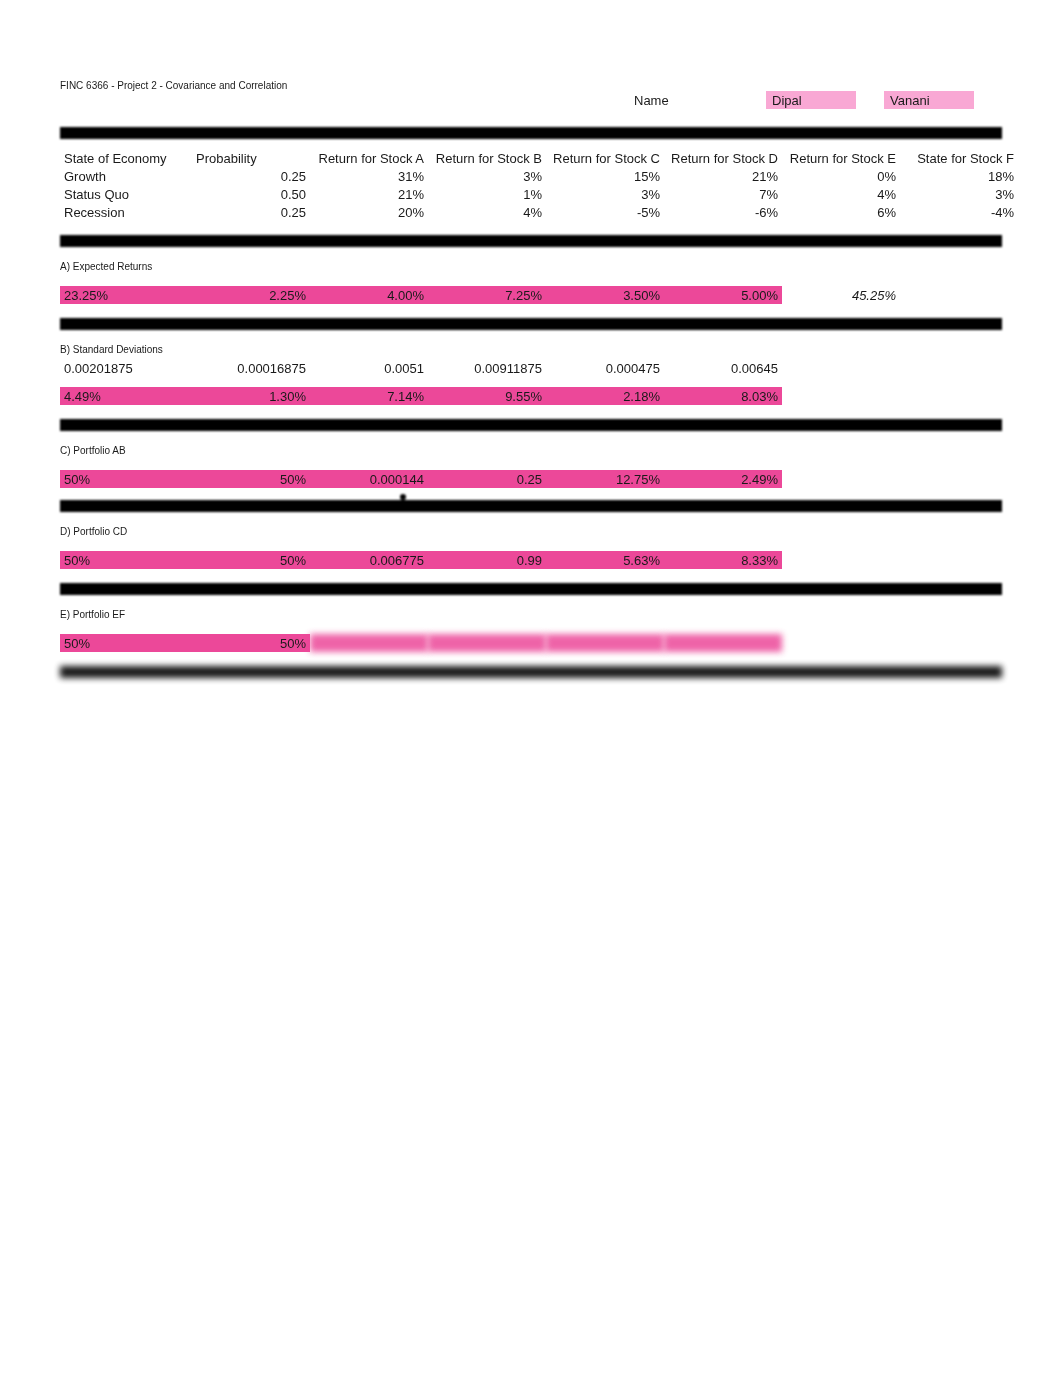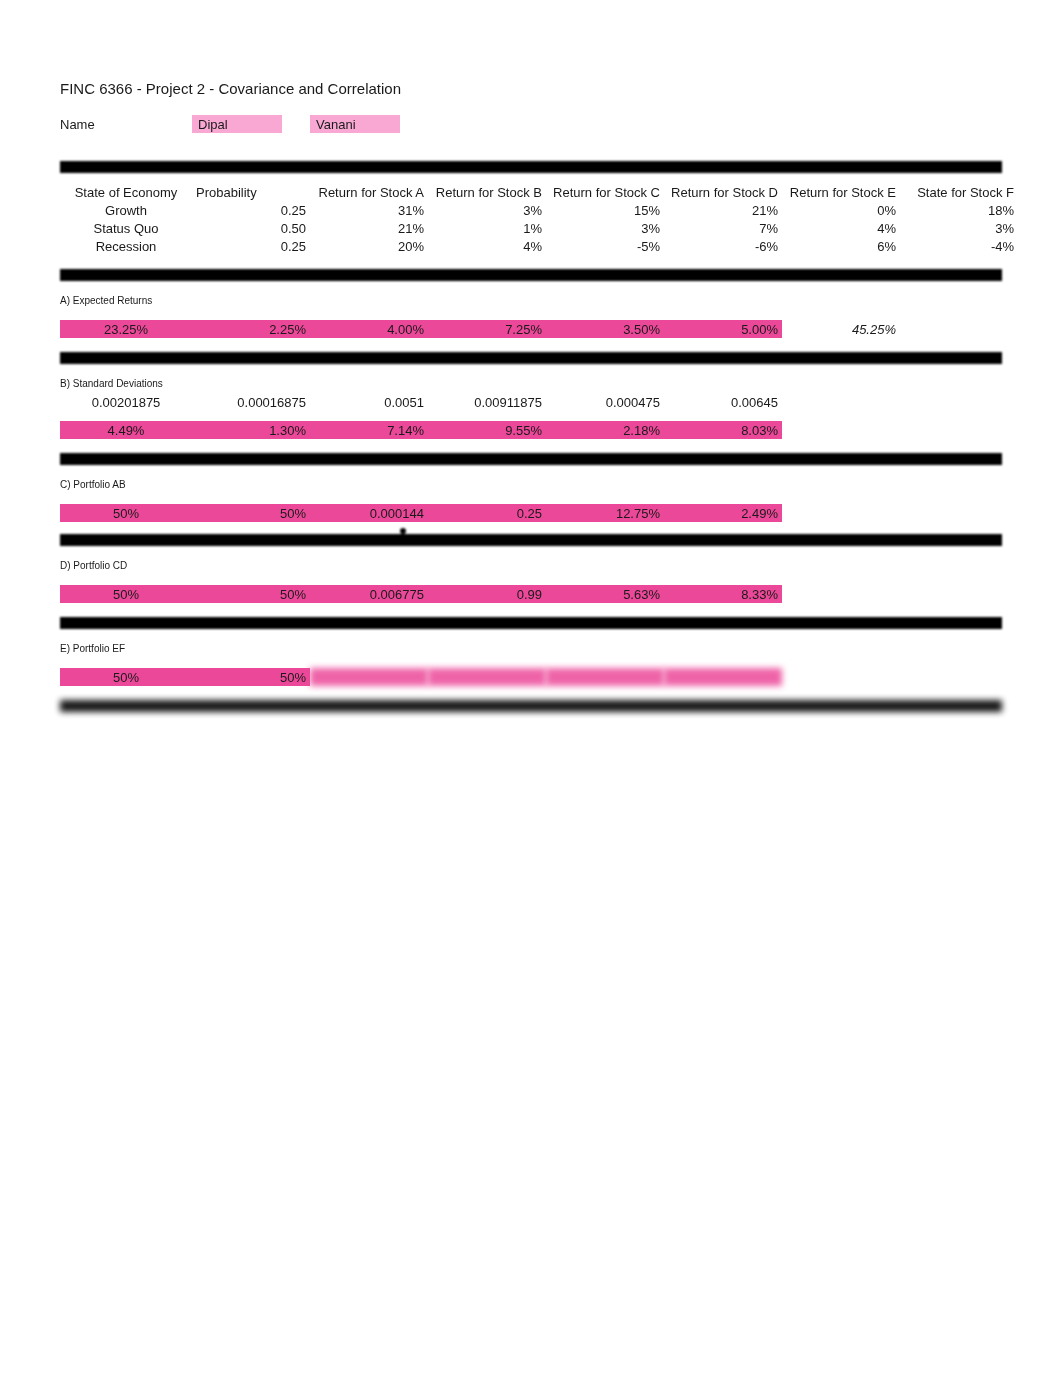--- a/index.html
+++ b/index.html
@@ -10,29 +10,29 @@
     font-family: Arial, Helvetica, sans-serif;
     font-size: 13px;
     color: #1a1a1a;
     width: 1062px;
   }
   .page {
     padding: 80px 60px 40px 60px;
     position: relative;
   }
   .title {
-    font-size: 15px;
-    margin-bottom: 18px;
+    font-size: 10px;
   }
   .row {
     display: flex;
     align-items: center;
   }
   .name-row {
-    margin-bottom: 28px;
+    margin-bottom: 18px;
+    justify-content: flex-end;
   }
   .name-row .lbl { width: 132px; }
   .name-field {
     background: #f9a8d4;
     padding: 2px 6px;
     min-width: 90px;
     margin-right: 28px;
     height: 18px;
     display: inline-flex;
     align-items: center;
@@ -50,21 +50,21 @@
     border-collapse: collapse;
     table-layout: fixed;
   }
   table.grid td, table.grid th {
     padding: 1px 4px;
     font-weight: normal;
     font-size: 13px;
     vertical-align: middle;
     height: 18px;
   }
-  .c0 { width: 132px; text-align: center; }
+  .c0 { width: 132px; text-align: left; }
   .c1 { width: 118px; text-align: right; }
   .c2 { width: 118px; text-align: right; }
   .c3 { width: 118px; text-align: right; }
   .c4 { width: 118px; text-align: right; }
   .c5 { width: 118px; text-align: right; }
   .c6 { width: 118px; text-align: right; }
   .c7 { width: 118px; text-align: right; }
   .section-title {
     font-size: 10px;
     margin: 14px 0 4px 0;

